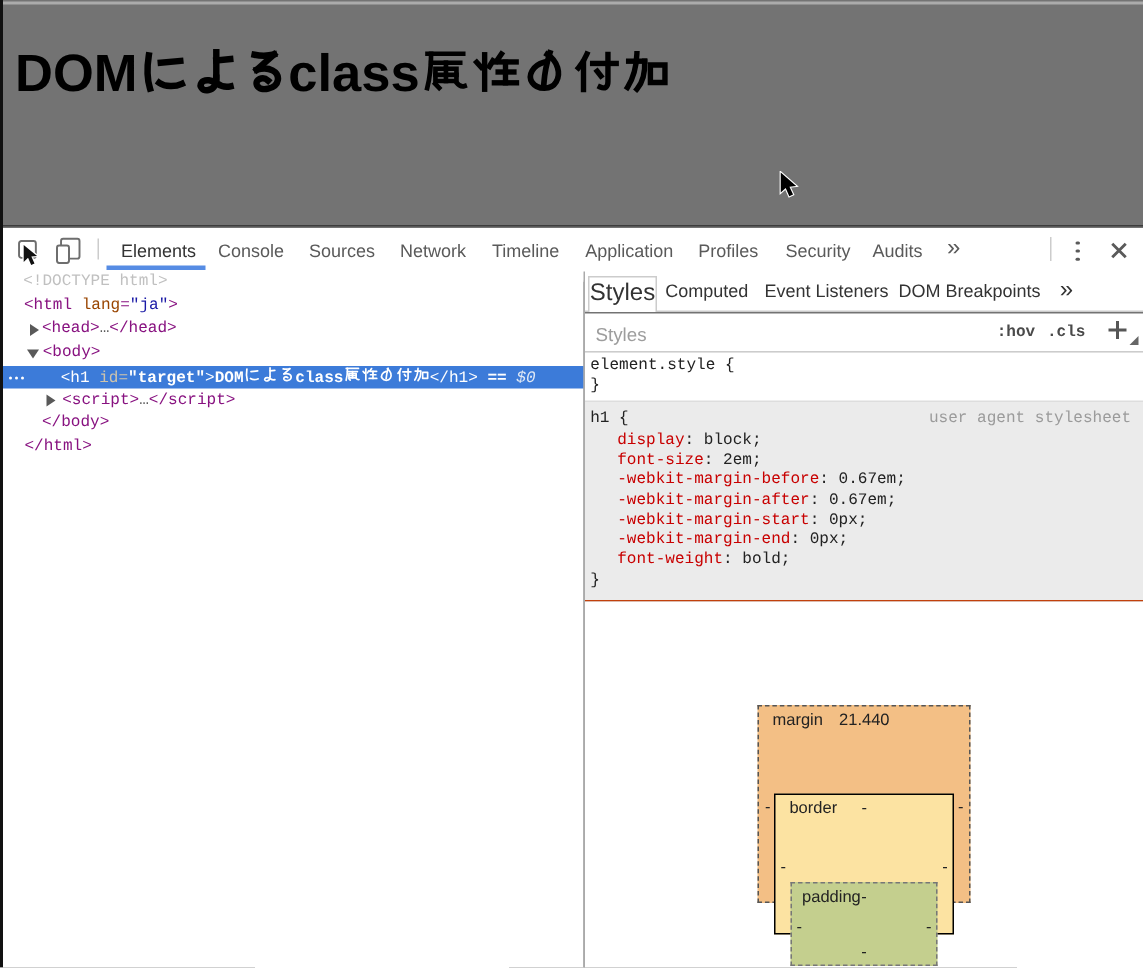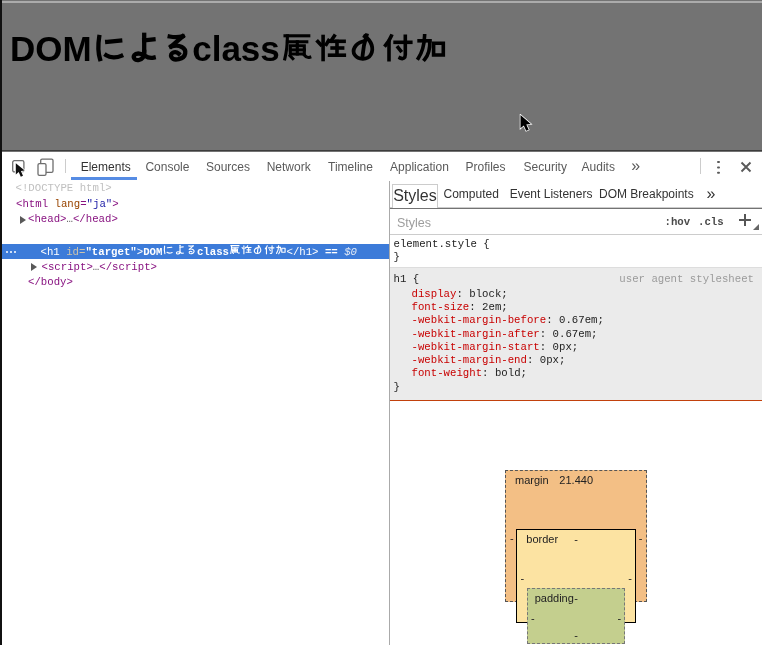--- a/index.html
+++ b/index.html
@@ -167,40 +167,42 @@
     <div class="vsep" style="left:699.6px;top:6.5px;height:15.5px"></div>
     <div style="position:absolute;left:717px;top:9px;width:2.6px;height:2.6px;border-radius:50%;background:#5a5a5a;box-shadow:0 5.4px 0 #5a5a5a, 0 10.8px 0 #5a5a5a"></div>
     <svg style="position:absolute;left:739.5px;top:9.5px" width="12" height="12" viewBox="0 0 12 12">
       <path d="M1.5,1.5 L10.5,10.5 M10.5,1.5 L1.5,10.5" stroke="#5a5a5a" stroke-width="1.9" fill="none"></path>
     </svg>
   </div>
   <div id="tree">
     <div class="trow mono" style="top:0"><span class="doctype" style="position:absolute;left:15.5px">&lt;!DOCTYPE html&gt;</span></div>
     <div class="trow mono" style="top:15.7px"><span class="tag" style="position:absolute;left:16px">&lt;html <span class="attr">lang</span>=<span class="val">"ja"</span>&gt;</span></div>
     <div class="trow mono" style="top:31.4px"><i class="arrow-r" style="left:19.5px"></i><span class="tag" style="position:absolute;left:28px">&lt;head&gt;<span style="color:#5a5a5a">…</span>&lt;/head&gt;</span></div>
+    <div class="trow mono" style="top:47.1px"><i class="arrow-d" style="left:17.5px"></i><span class="tag" style="position:absolute;left:28.5px">&lt;body&gt;</span></div>
     <div class="trow mono" id="selrow" style="top:62.8px">
       <span style="position:absolute;left:5.5px;top:6.9px;width:2.2px;height:2.2px;border-radius:50%;background:#fff;box-shadow:4px 0 0 #fff, 8px 0 0 #fff"></span>
       <span style="position:absolute;left:40.5px;top:0">&lt;h1 <span class="attr">id=</span><b class="val">"target"</b>&gt;<b>DOM</b><svg width="34.5" height="12" viewBox="0 0 100.5 35" style="vertical-align:-1.5px">
             <g fill="none" stroke="#fff" stroke-width="3.3" stroke-linecap="round" stroke-linejoin="round">
               <use href="#k-ni"></use>
               <use href="#k-yo" transform="translate(33.5,0)"></use>
               <use href="#k-ru" transform="translate(67,0)"></use>
             </g>
           </svg><b>class</b><svg width="57.5" height="12" viewBox="0 0 167.5 35" style="vertical-align:-1.5px">
             <g fill="none" stroke="#fff" stroke-width="3.3" stroke-linecap="round" stroke-linejoin="round">
               <use href="#k-zoku"></use>
               <use href="#k-sei" transform="translate(33.5,0)"></use>
               <use href="#k-no" transform="translate(67,0)"></use>
               <use href="#k-fu" transform="translate(100.5,0)"></use>
               <use href="#k-ka" transform="translate(134,0)"></use>
             </g>
           </svg>&lt;/h1&gt; <b>==</b> <i style="color:#dfe8f5">$0</i></span>
     </div>
     <div class="trow mono" style="top:78.5px"><i class="arrow-r" style="left:30.5px"></i><span class="tag" style="position:absolute;left:41.5px">&lt;script&gt;<span style="color:#5a5a5a">…</span>&lt;/script&gt;</span></div>
     <div class="trow mono" style="top:94.2px"><span class="tag" style="position:absolute;left:28px">&lt;/body&gt;</span></div>
+    <div class="trow mono" style="top:109.9px"><span class="tag" style="position:absolute;left:16.3px">&lt;/html&gt;</span></div>
   </div>
   <div id="splitter"></div>
   <div id="rtabs">
     <div id="stab">Styles</div>
     <span class="rtab" style="left:53.5px">Computed</span>
     <span class="rtab" style="left:119.7px">Event Listeners</span>
     <span class="rtab" style="left:209px">DOM Breakpoints</span>
     <span class="rtab" style="left:316.5px;top:6.3px;font-size:16px">»</span>
   </div>
   <div id="filterrow">

